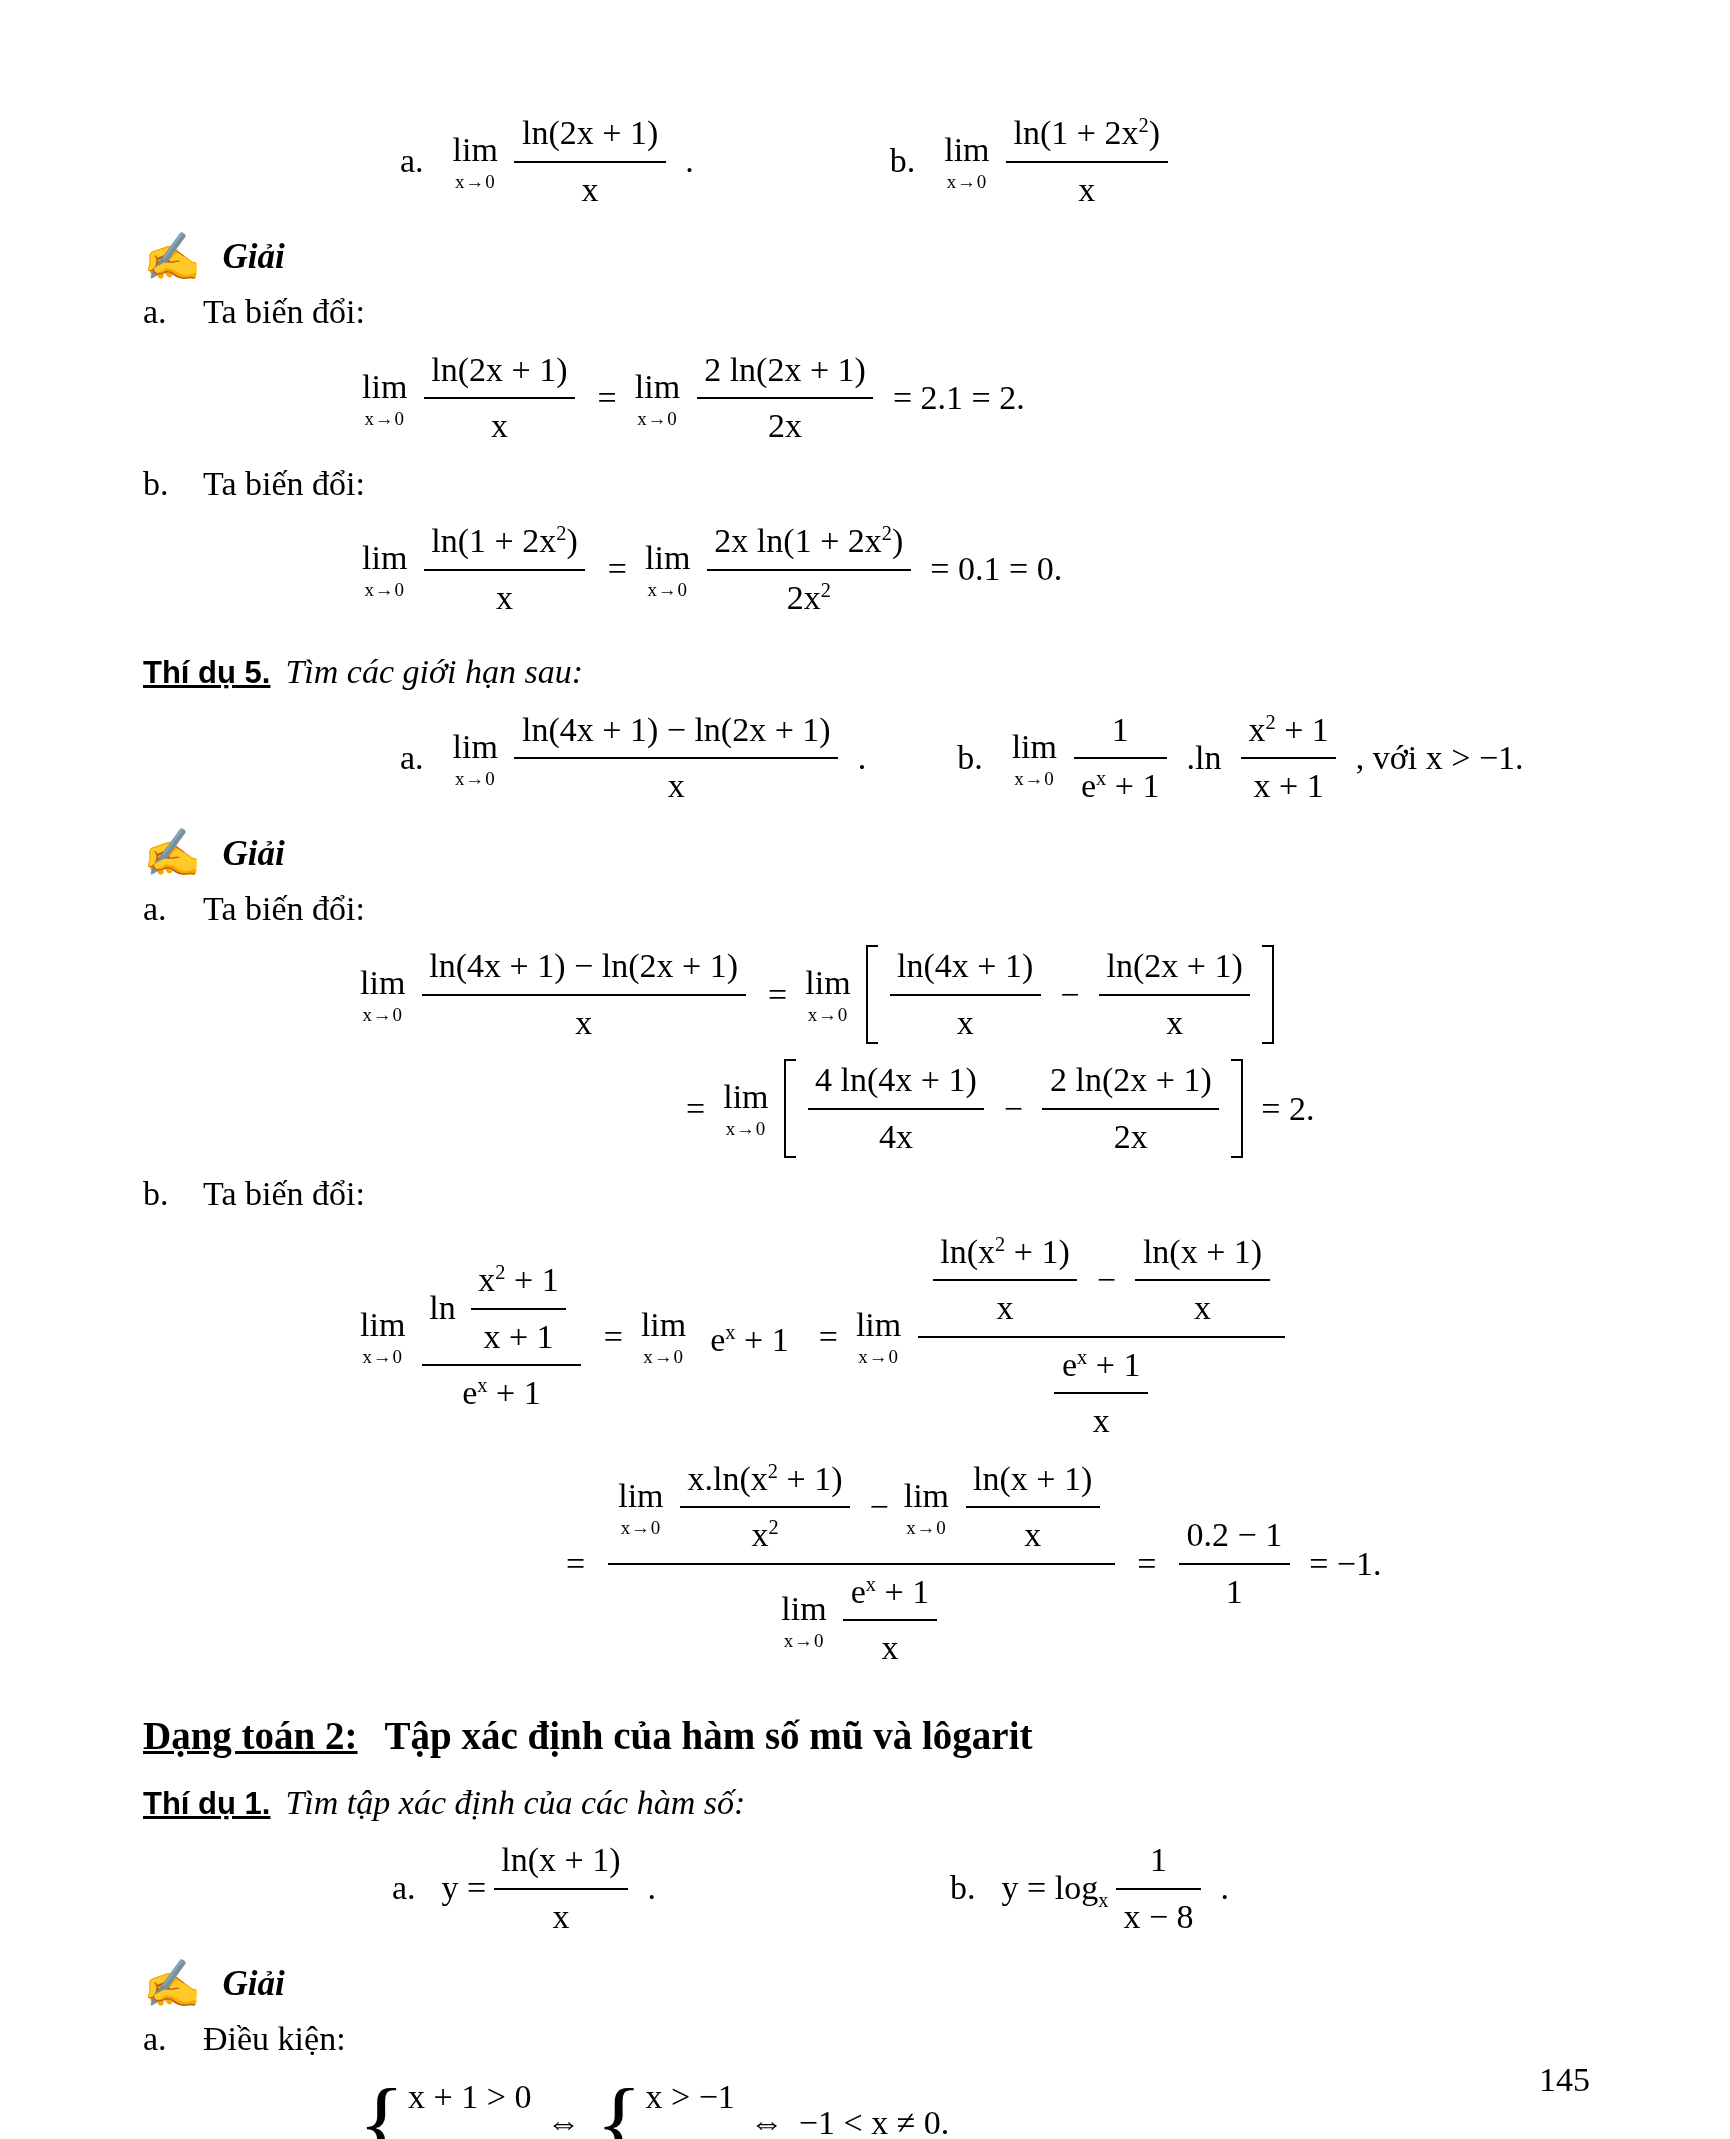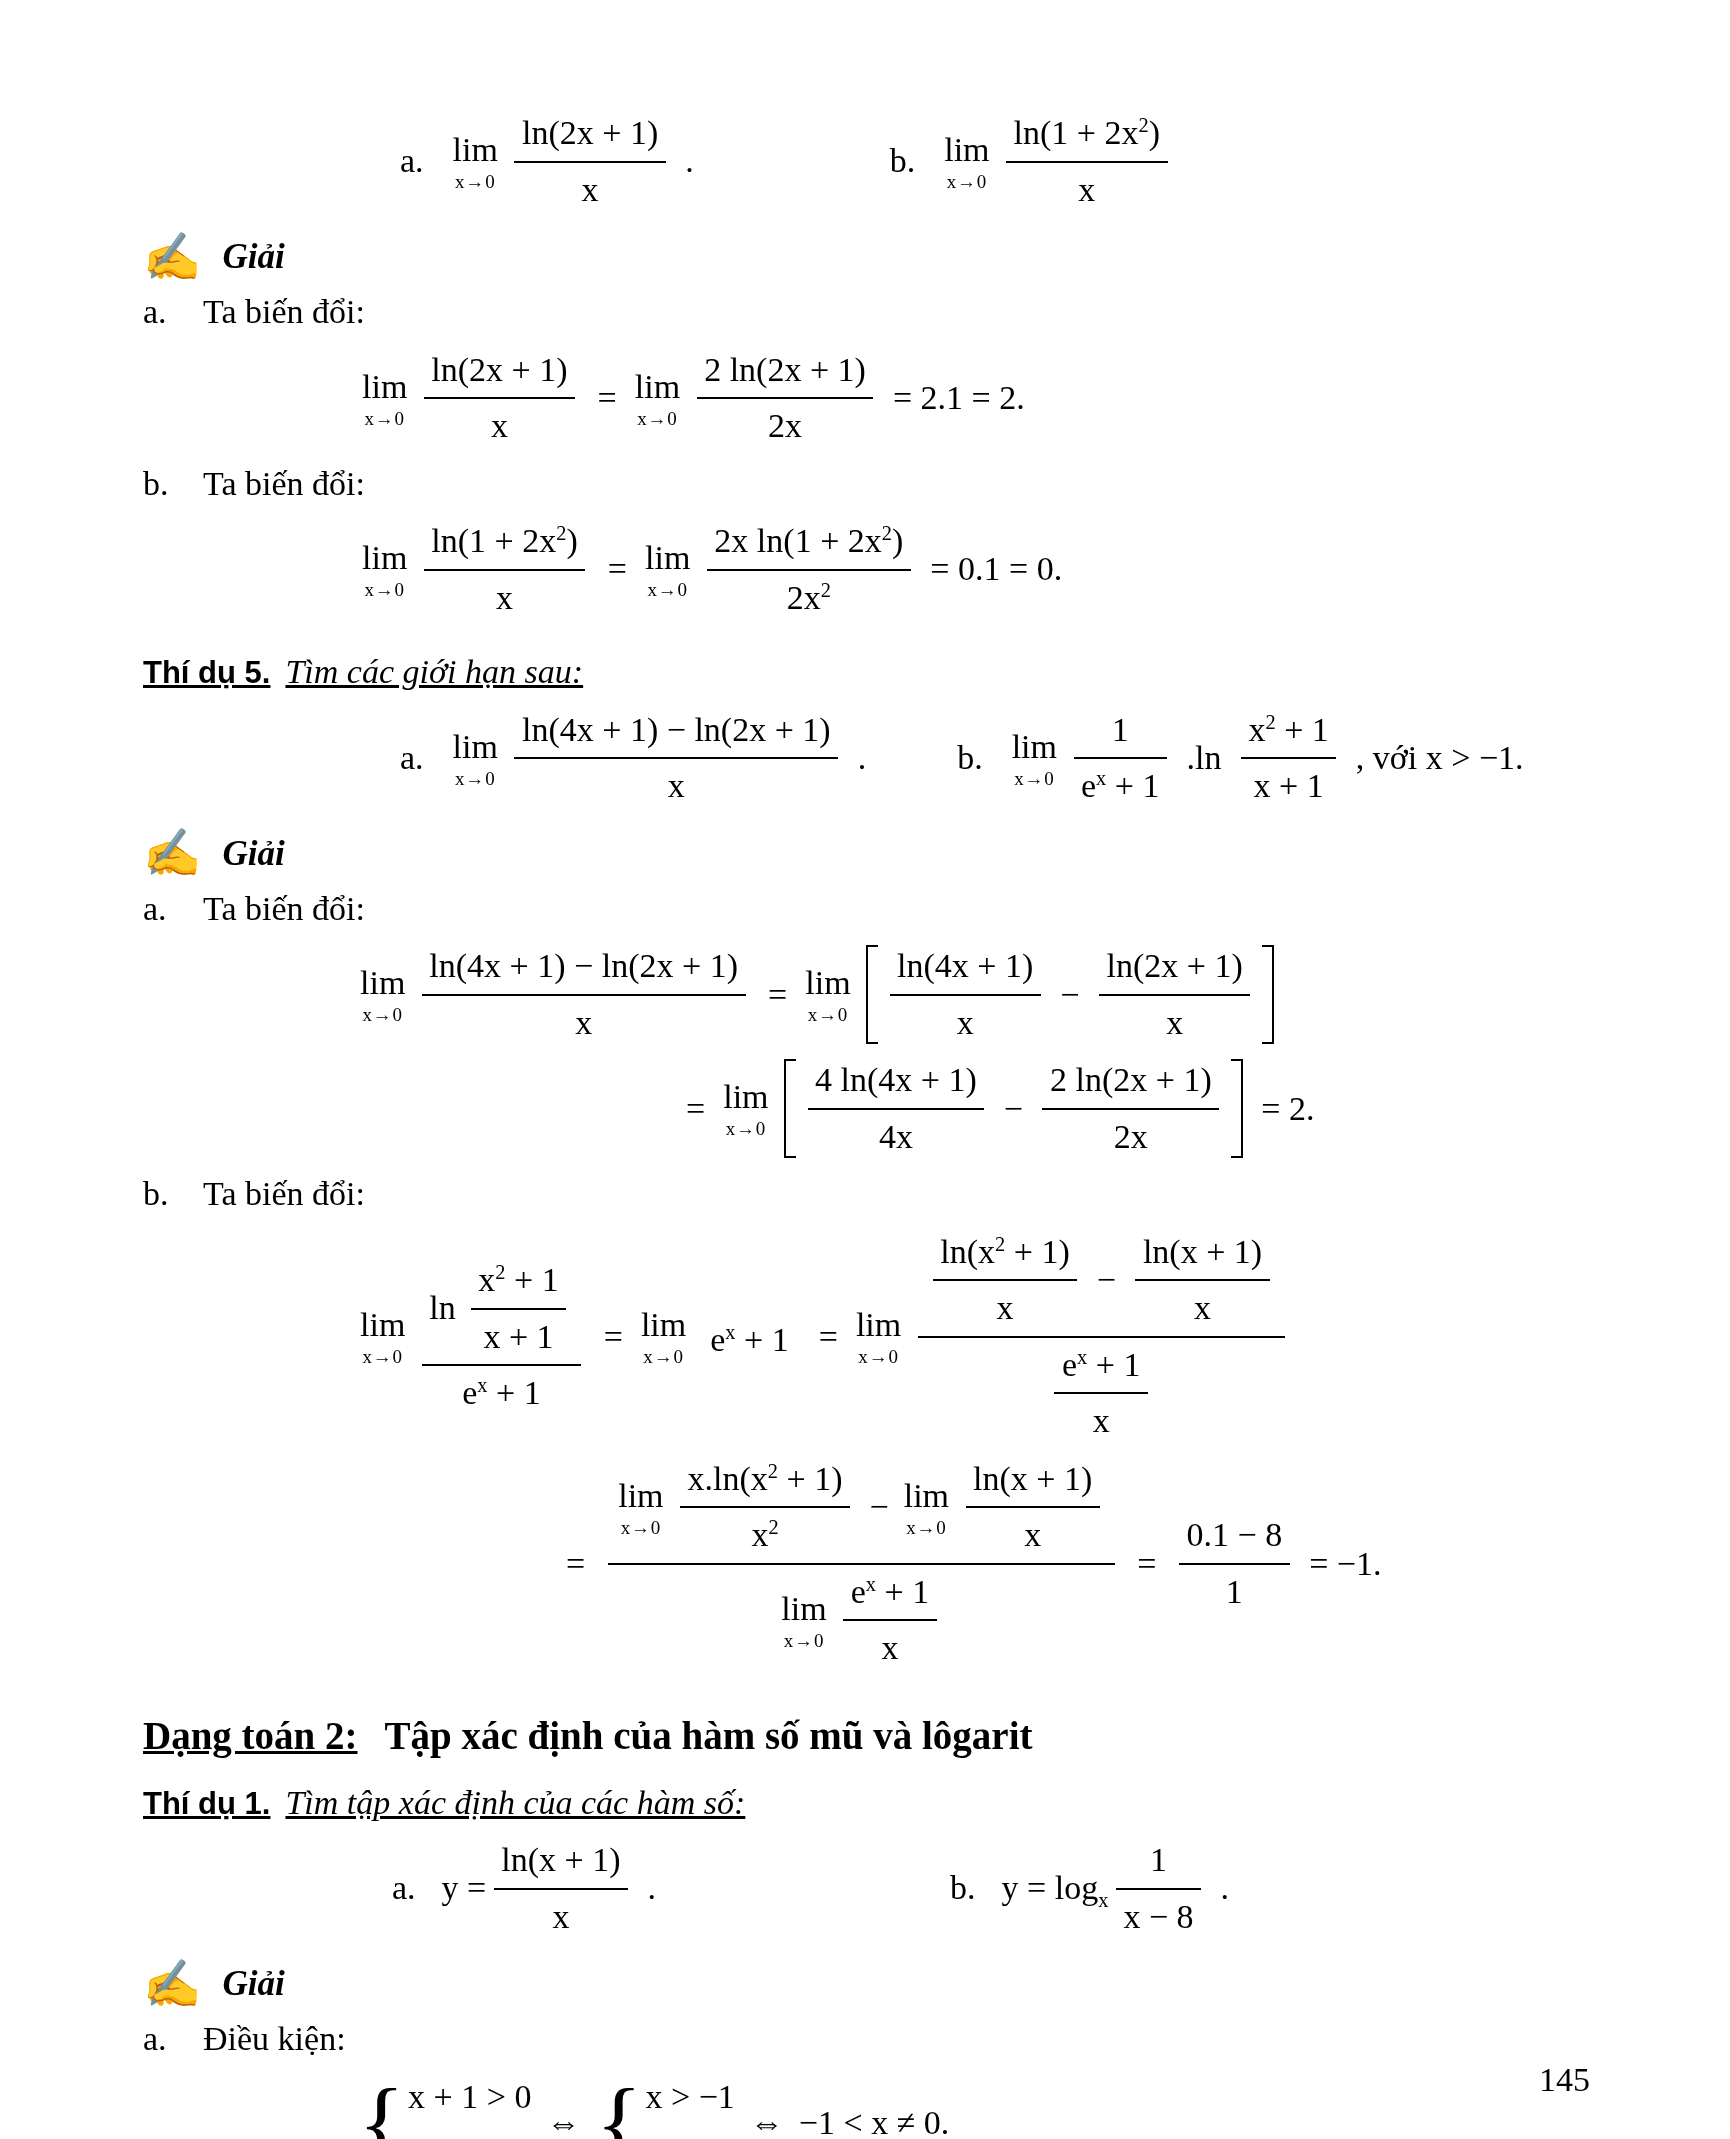--- a/index.html
+++ b/index.html
@@ -43,21 +43,21 @@
   .sqbr.r { border-right: 2.3px solid #000; border-top: 2.3px solid #000; border-bottom: 2.3px solid #000; }
 
   .giai { display: flex; align-items: center; margin: 22.6px 0 7.5px; font-weight: bold; font-style: italic; font-size: 35px; }
   .pen { font-style: normal; font-weight: normal; font-size: 47px; line-height: 1; margin-right: 21px; }
 
   .li { display: flex; align-items: baseline; margin: 10.6px 0; }
   .li > .lbl { width: 60px; margin-right: 0; }
 
   .exhead { display: flex; align-items: baseline; margin: 32px 0 12px; }
   .exlabel { font-family: "Liberation Sans", sans-serif; font-weight: bold; text-decoration: underline; font-size: 31px; margin-right: 15px; }
-  .exprompt { font-style: italic; text-decoration: underline; }
+  .exprompt { font-style: italic; }
 
   .dang { display: flex; align-items: baseline; margin: 42px 0 15px; font-weight: bold; font-size: 39px; }
   .dang > .t1 { text-decoration: underline; margin-right: 27px; }
 
   .sys { display: inline-flex; align-items: center; }
   .sys > .brace { font-size: 98px; line-height: 0.8; font-weight: 400; margin-right: 3px; }
   .sys > .rows { display: inline-flex; flex-direction: column; gap: 10.6px; text-align: left; }
 
   .pageno { position: absolute; right: 140px; bottom: 39px; }
 </style>
@@ -333,21 +333,21 @@
             <span class="s">x→0</span>
           </span>
         <span class="frac">
           <span class="num"><span>e</span><sup>x</sup><span> + 1</span></span>
           <span class="den">x</span>
         </span>
       </span>
     </span>
     <span class="op">=</span>
     <span class="frac">
-      <span class="num">0.1 − 8</span>
+      <span class="num">0.2 − 1</span>
       <span class="den">1</span>
     </span>
     <span class="tail">= −1.</span>
   </div>
 
   <div class="dang">
     <span class="t1">Dạng toán 2:</span>
     <span>Tập xác định của hàm số mũ và lôgarit</span>
   </div>
 

